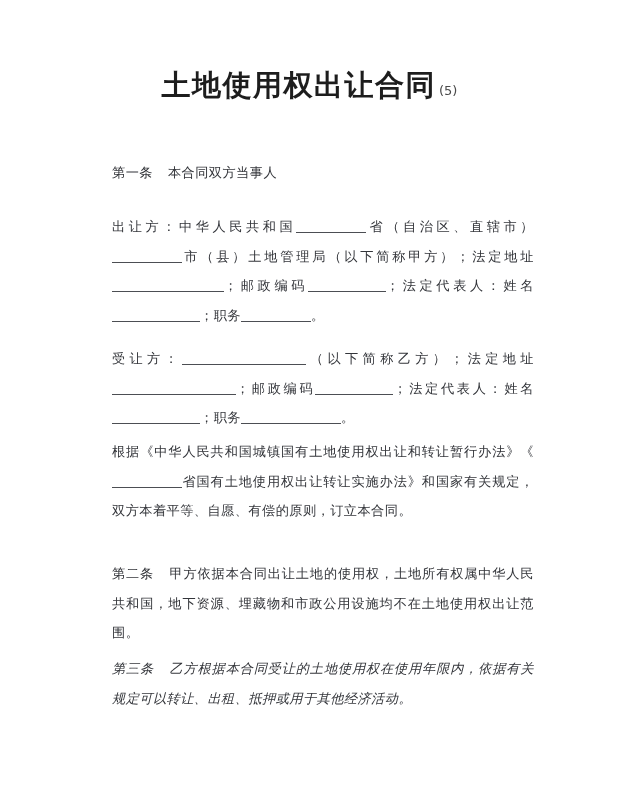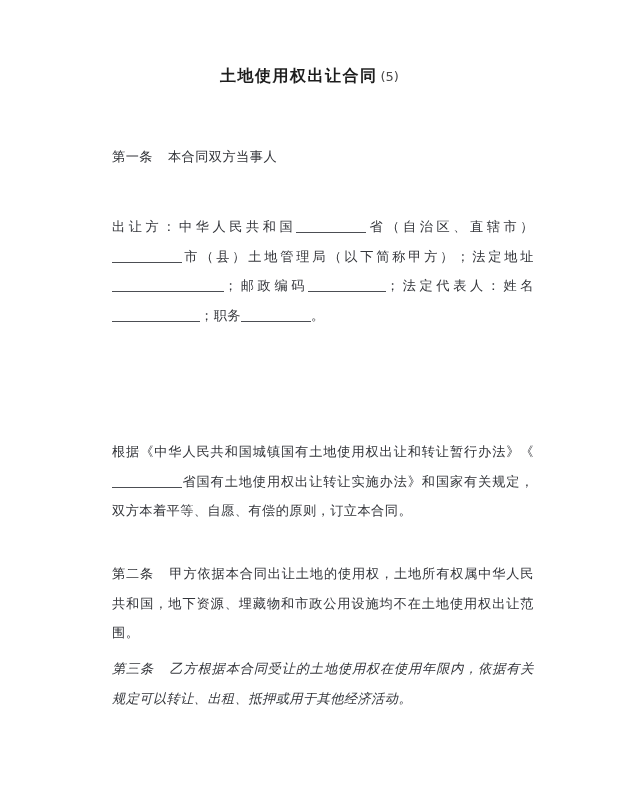--- a/index.html
+++ b/index.html
@@ -27,21 +27,21 @@
   
   .doc-title {
     position: absolute;
     top: 66px;
     left: 0;
     width: 619px;
     text-align: center;
     white-space: nowrap;
   }
   .doc-title .title-main {
-    font-size: 16px;
+    font-size: 29px;
     font-weight: bold;
     letter-spacing: 1.5px;
     color: #1d1d1d;
     vertical-align: baseline;
   }
   .doc-title .title-suffix {
     font-size: 13px;
     font-weight: normal;
     color: #4a4a4a;
     letter-spacing: 0;
@@ -91,28 +91,31 @@
 </style>
 </head>
 <body>
 
 <div class="page">
 
   <div class="doc-title">
     <span class="title-main">土地使用权出让合同</span><span class="title-suffix">(5)</span>
   </div>
 
-  <div class="body-block" style="top: 142px; text-decoration: underline;">
+  <div class="body-block" style="top: 158px; text-decoration: underline;">
     <p class="para"><span class="lead"><span>第一条</span><span class="clause-sep"></span><span>本合同双方当事人</span></span></p>
   </div>
 
   <div class="body-block" style="top: 212px;">
     <p class="para"><span class="lead"><span class="bk">出让方：中华人民共和国</span><span class="blank b-7"></span><span class="bk">省（自治区、直辖市）</span><span class="blank b-7"></span><span class="bk">市（县）土地管理局（以下简称甲方）；法定地址</span><span class="blank b-11"></span><span class="bk">；邮政编码</span><span class="blank b-8"></span><span class="bk">；法定代表人：姓名</span><span class="blank b-9"></span><span class="bk">；职务</span><span class="blank b-7"></span><span class="bk">。</span></span></p>
   </div>
 
+  <div class="body-block" style="top: 344px;">
+    <p class="para"><span class="lead"><span class="bk">受让方：</span><span class="blank b-12"></span><span class="bk">（以下简称乙方）；法定地址</span><span class="blank b-12"></span><span class="bk">；邮政编码</span><span class="blank b-8"></span><span class="bk">；法定代表人：姓名</span><span class="blank b-9"></span><span class="bk">；职务</span><span class="blank b-10"></span><span class="bk">。</span></span></p>
+  </div>
 
   <div class="body-block" style="top: 437px;">
     <p class="para"><span class="lead"><span class="bk">根据《中华人民共和国城镇国有土地使用权出让和转让暂行办法》《</span><span class="blank b-7"></span><span class="bk">省国有土地使用权出让转让实施办法》和国家有关规定，双方本着平等、自愿、有偿的原则，订立本合同。</span></span></p>
   </div>
 
   <div class="body-block" style="top: 559px;">
     <p class="para"><span class="lead"><span>第二条</span><span class="clause-sep"></span><span>甲方依据本合同出让土地的使用权，土地所有权属中华人民共和国，地下资源、埋藏物和市政公用设施均不在土地使用权出让范围。</span></span></p>
   </div>
 
   <div class="body-block" style="top: 654px; font-style: italic;">

